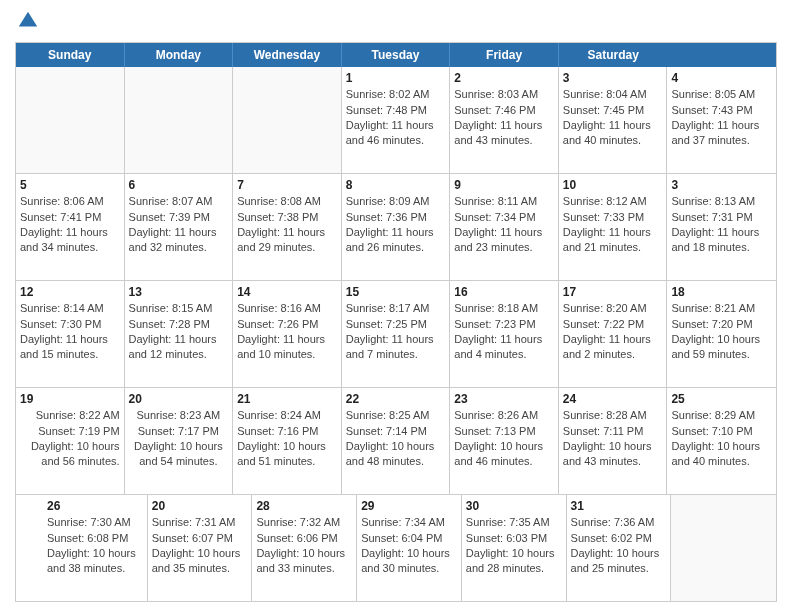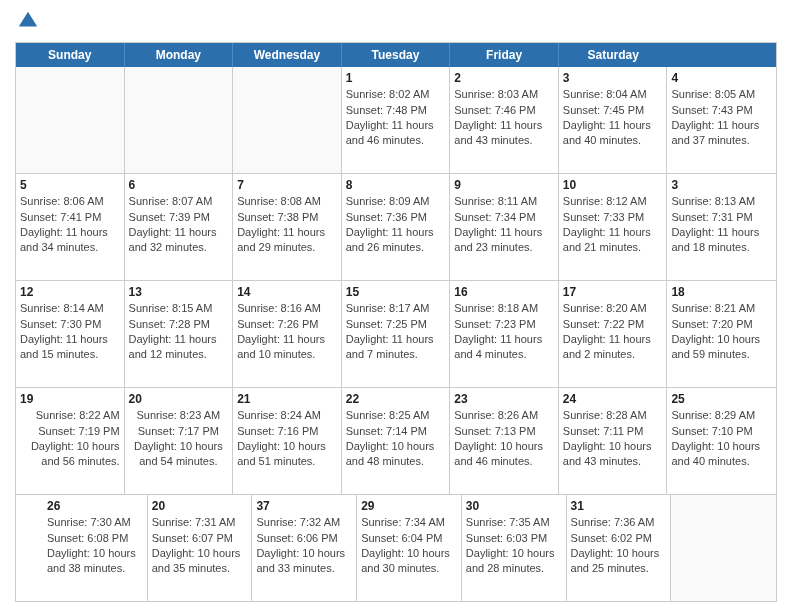--- a/index.html
+++ b/index.html
@@ -335,21 +335,21 @@
 and 38 minutes.</div>
           </div>
           <div class="calendar-cell">
             <span class="cell-date">20</span>
             <div class="cell-info" style="white-space: pre-line;">Sunrise: 7:31 AM
 Sunset: 6:07 PM
 Daylight: 10 hours
 and 35 minutes.</div>
           </div>
           <div class="calendar-cell">
-            <span class="cell-date">37</span>
+            <span class="cell-date">28</span>
             <div class="cell-info" style="white-space: pre-line;">Sunrise: 7:32 AM
 Sunset: 6:06 PM
 Daylight: 10 hours
 and 33 minutes.</div>
           </div>
           <div class="calendar-cell">
             <span class="cell-date">29</span>
             <div class="cell-info" style="white-space: pre-line;">Sunrise: 7:34 AM
 Sunset: 6:04 PM
 Daylight: 10 hours

